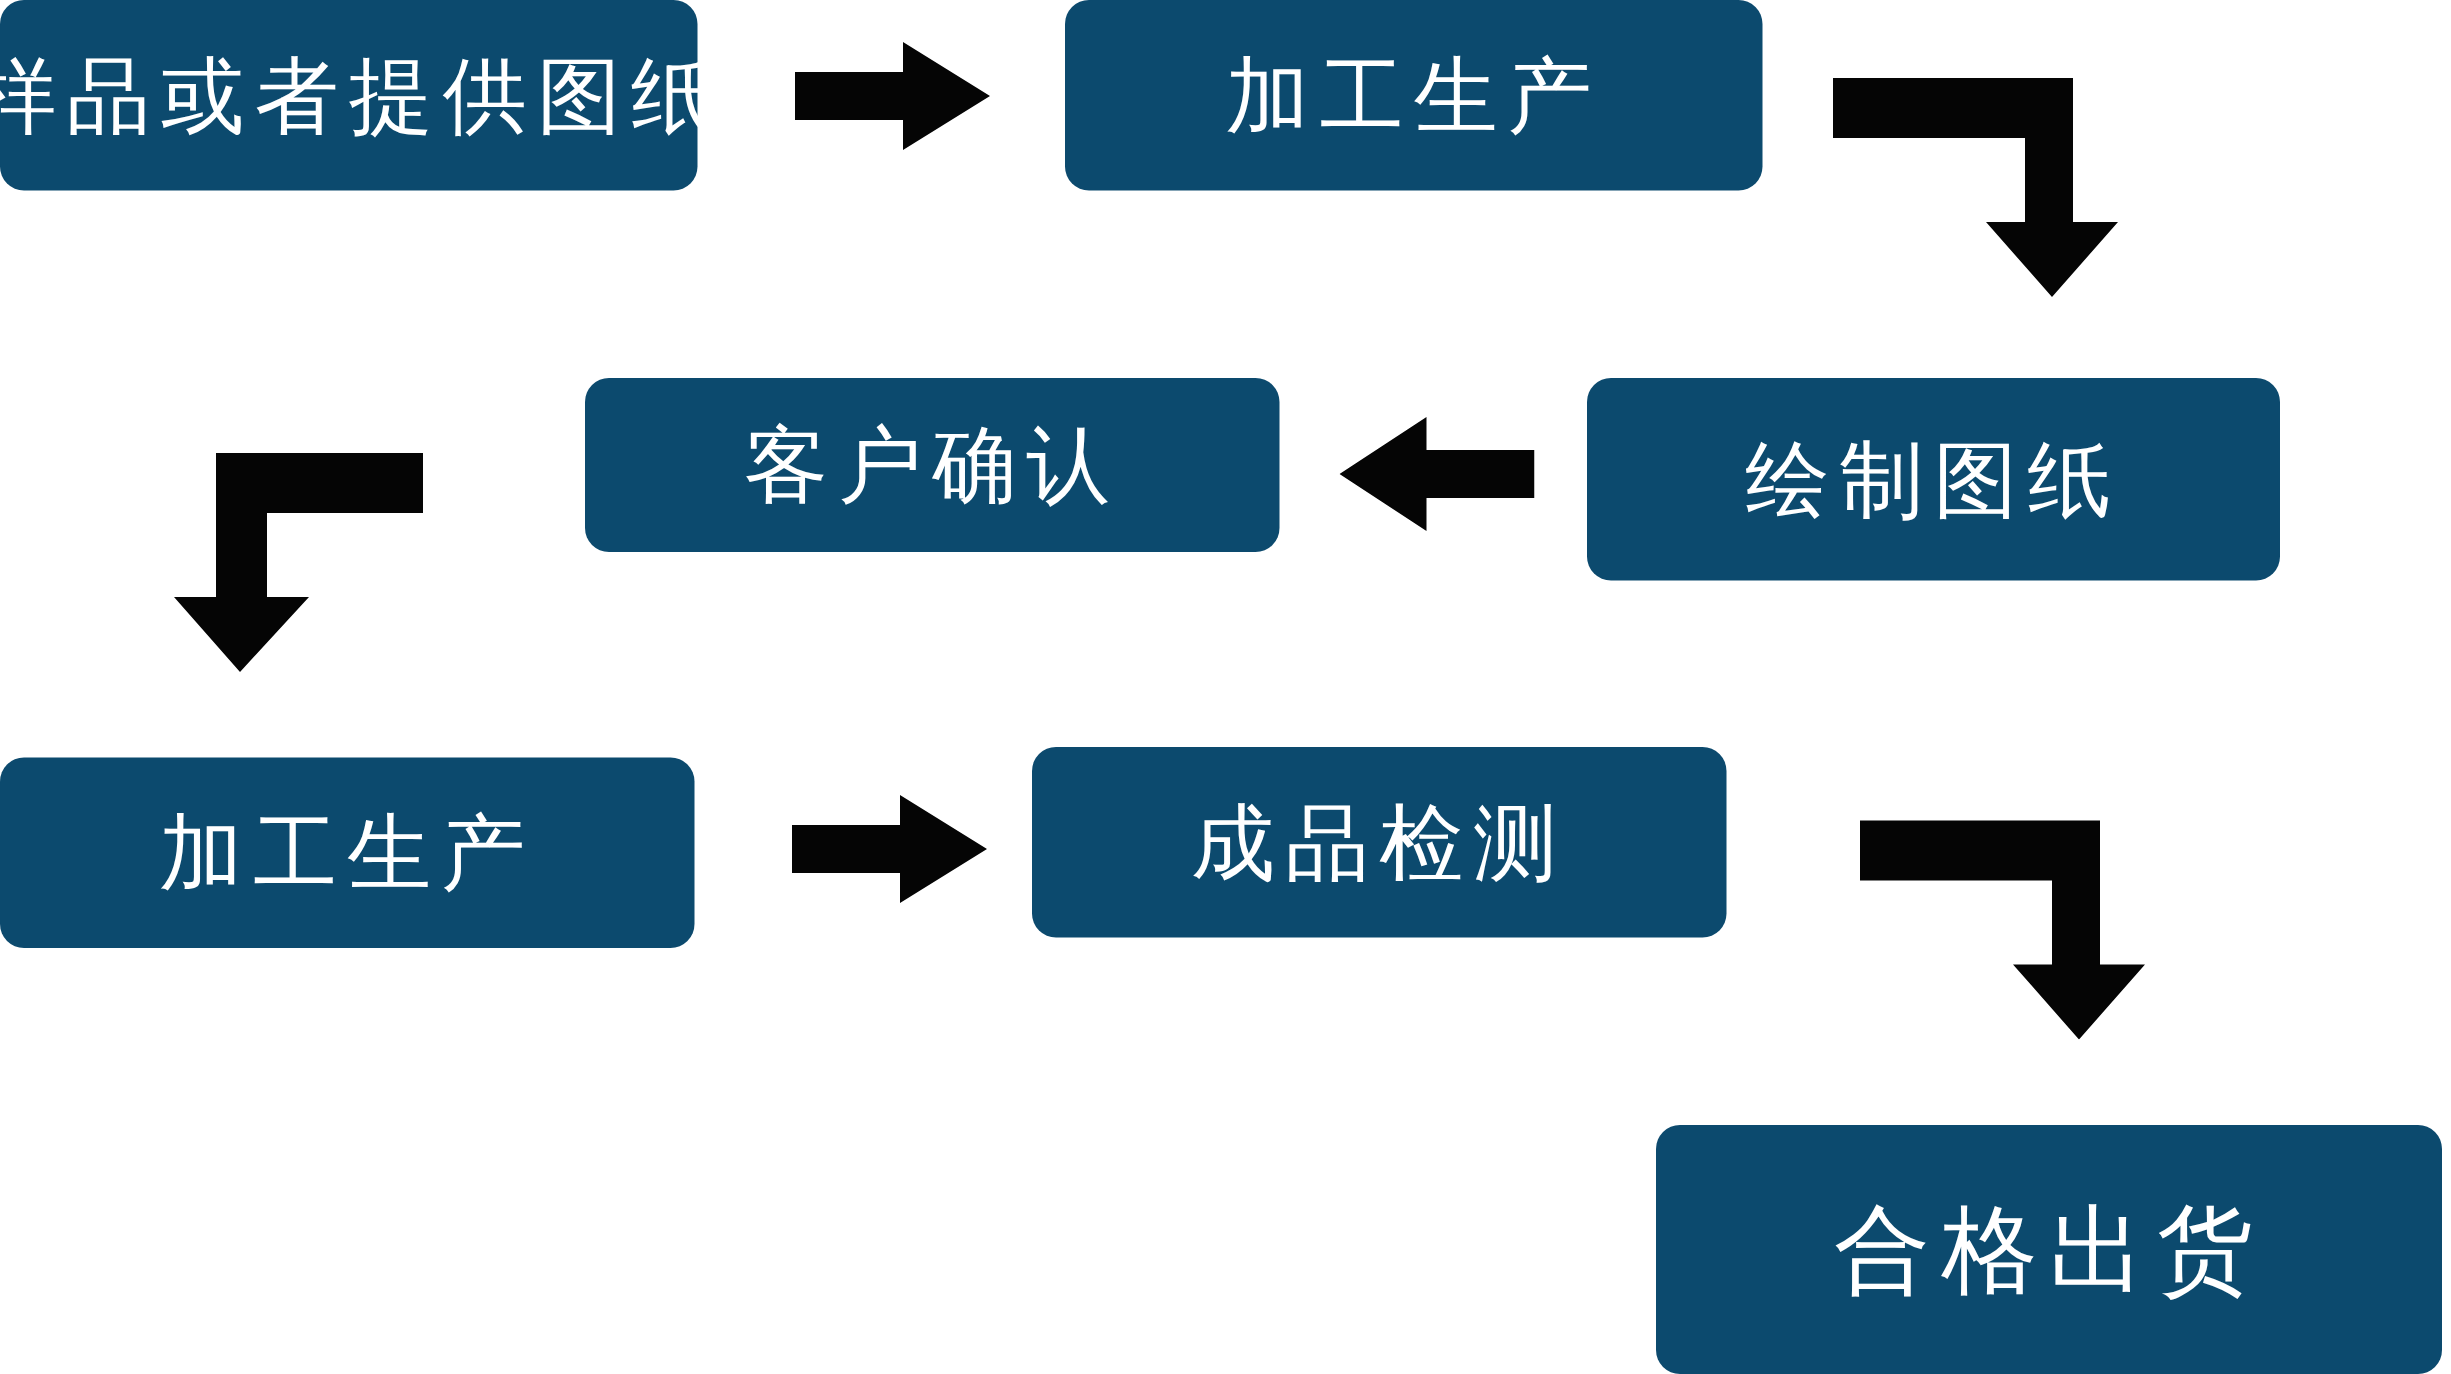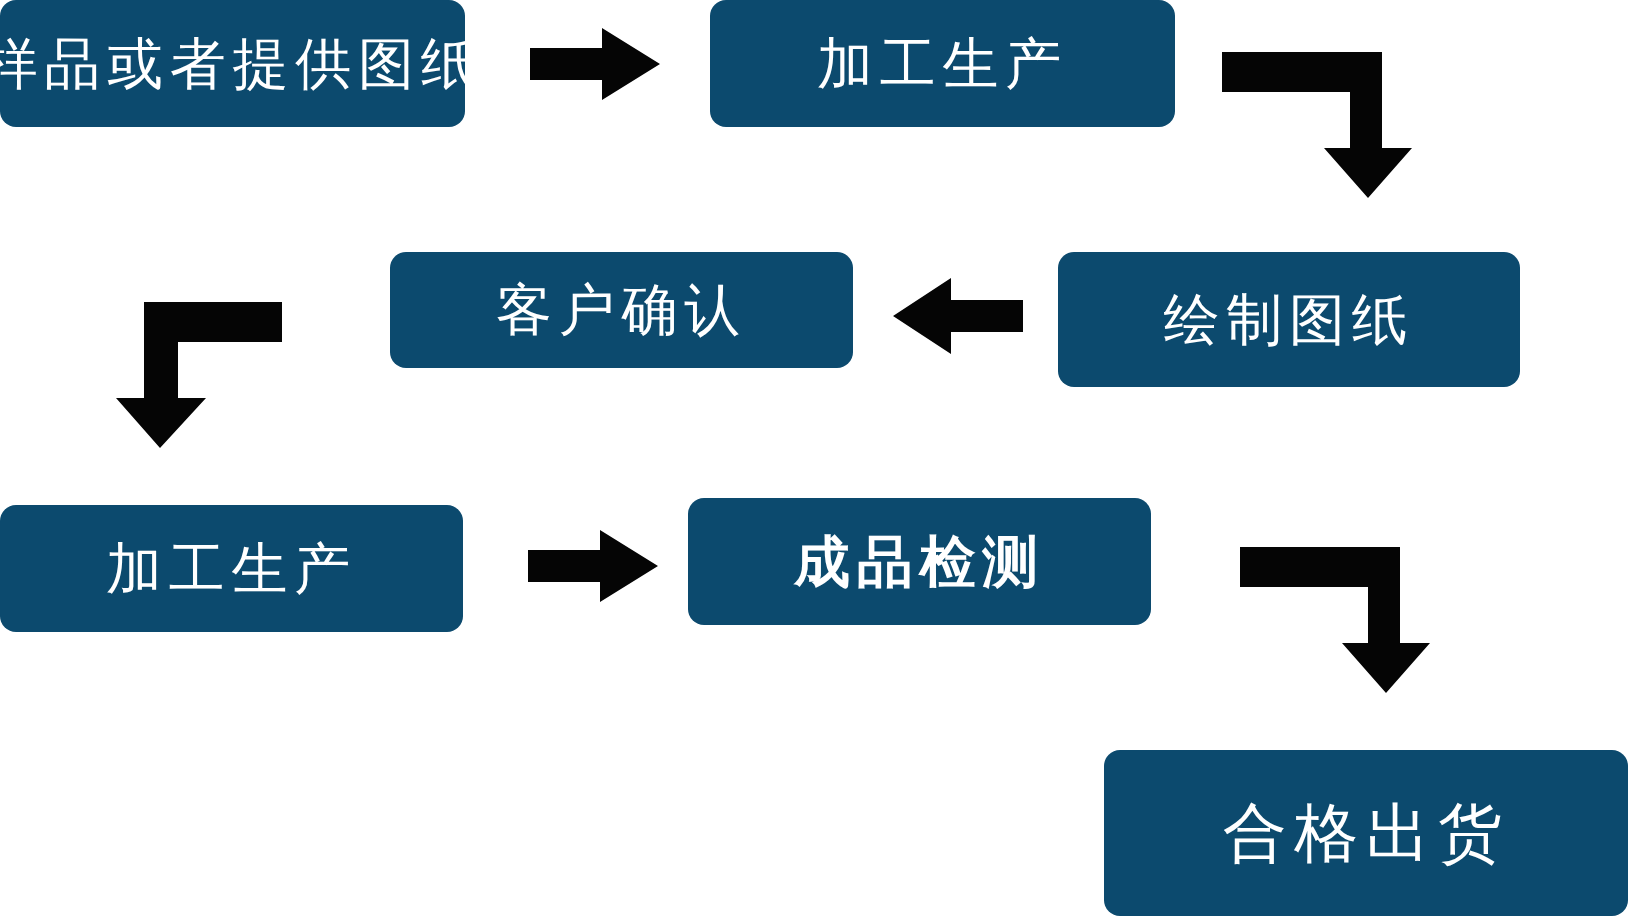--- a/index.html
+++ b/index.html
@@ -35,21 +35,21 @@
   .node-label {
     display: block;
     padding: 0 6px;
   }
   
   #node-sample      { left: 0px;    top: 0px;   width: 465px; height: 127px; font-size: 56px; border-radius: 16px; }
   #node-payment     { left: 710px;  top: 0px;   width: 465px; height: 127px; font-size: 56px; border-radius: 16px; }
   #node-drawing     { left: 1058px; top: 252px; width: 462px; height: 135px; font-size: 56px; border-radius: 16px; }
   #node-confirm     { left: 390px;  top: 252px; width: 463px; height: 116px; font-size: 56px; border-radius: 16px; }
   #node-production  { left: 0px;    top: 505px; width: 463px; height: 127px; font-size: 56px; border-radius: 16px; }
-  #node-inspection  { left: 688px;  top: 498px; width: 463px; height: 127px; font-size: 56px; border-radius: 16px; font-weight: bold; }
+  #node-inspection  { left: 688px;  top: 498px; width: 463px; height: 127px; font-size: 56px; border-radius: 16px; }
   #node-shipping    { left: 1104px; top: 750px; width: 524px; height: 166px; font-size: 64px; border-radius: 16px; }
 
   
   .arrow-svg {
     position: absolute;
     display: block;
   }
   #arrow-sample-payment { left: 530px; top: 28px;  width: 130px; height: 72px; }
   #arrow-prod-insp      { left: 528px; top: 530px; width: 130px; height: 72px; }
   #arrow-draw-confirm   { left: 893px; top: 278px; width: 130px; height: 76px; }

